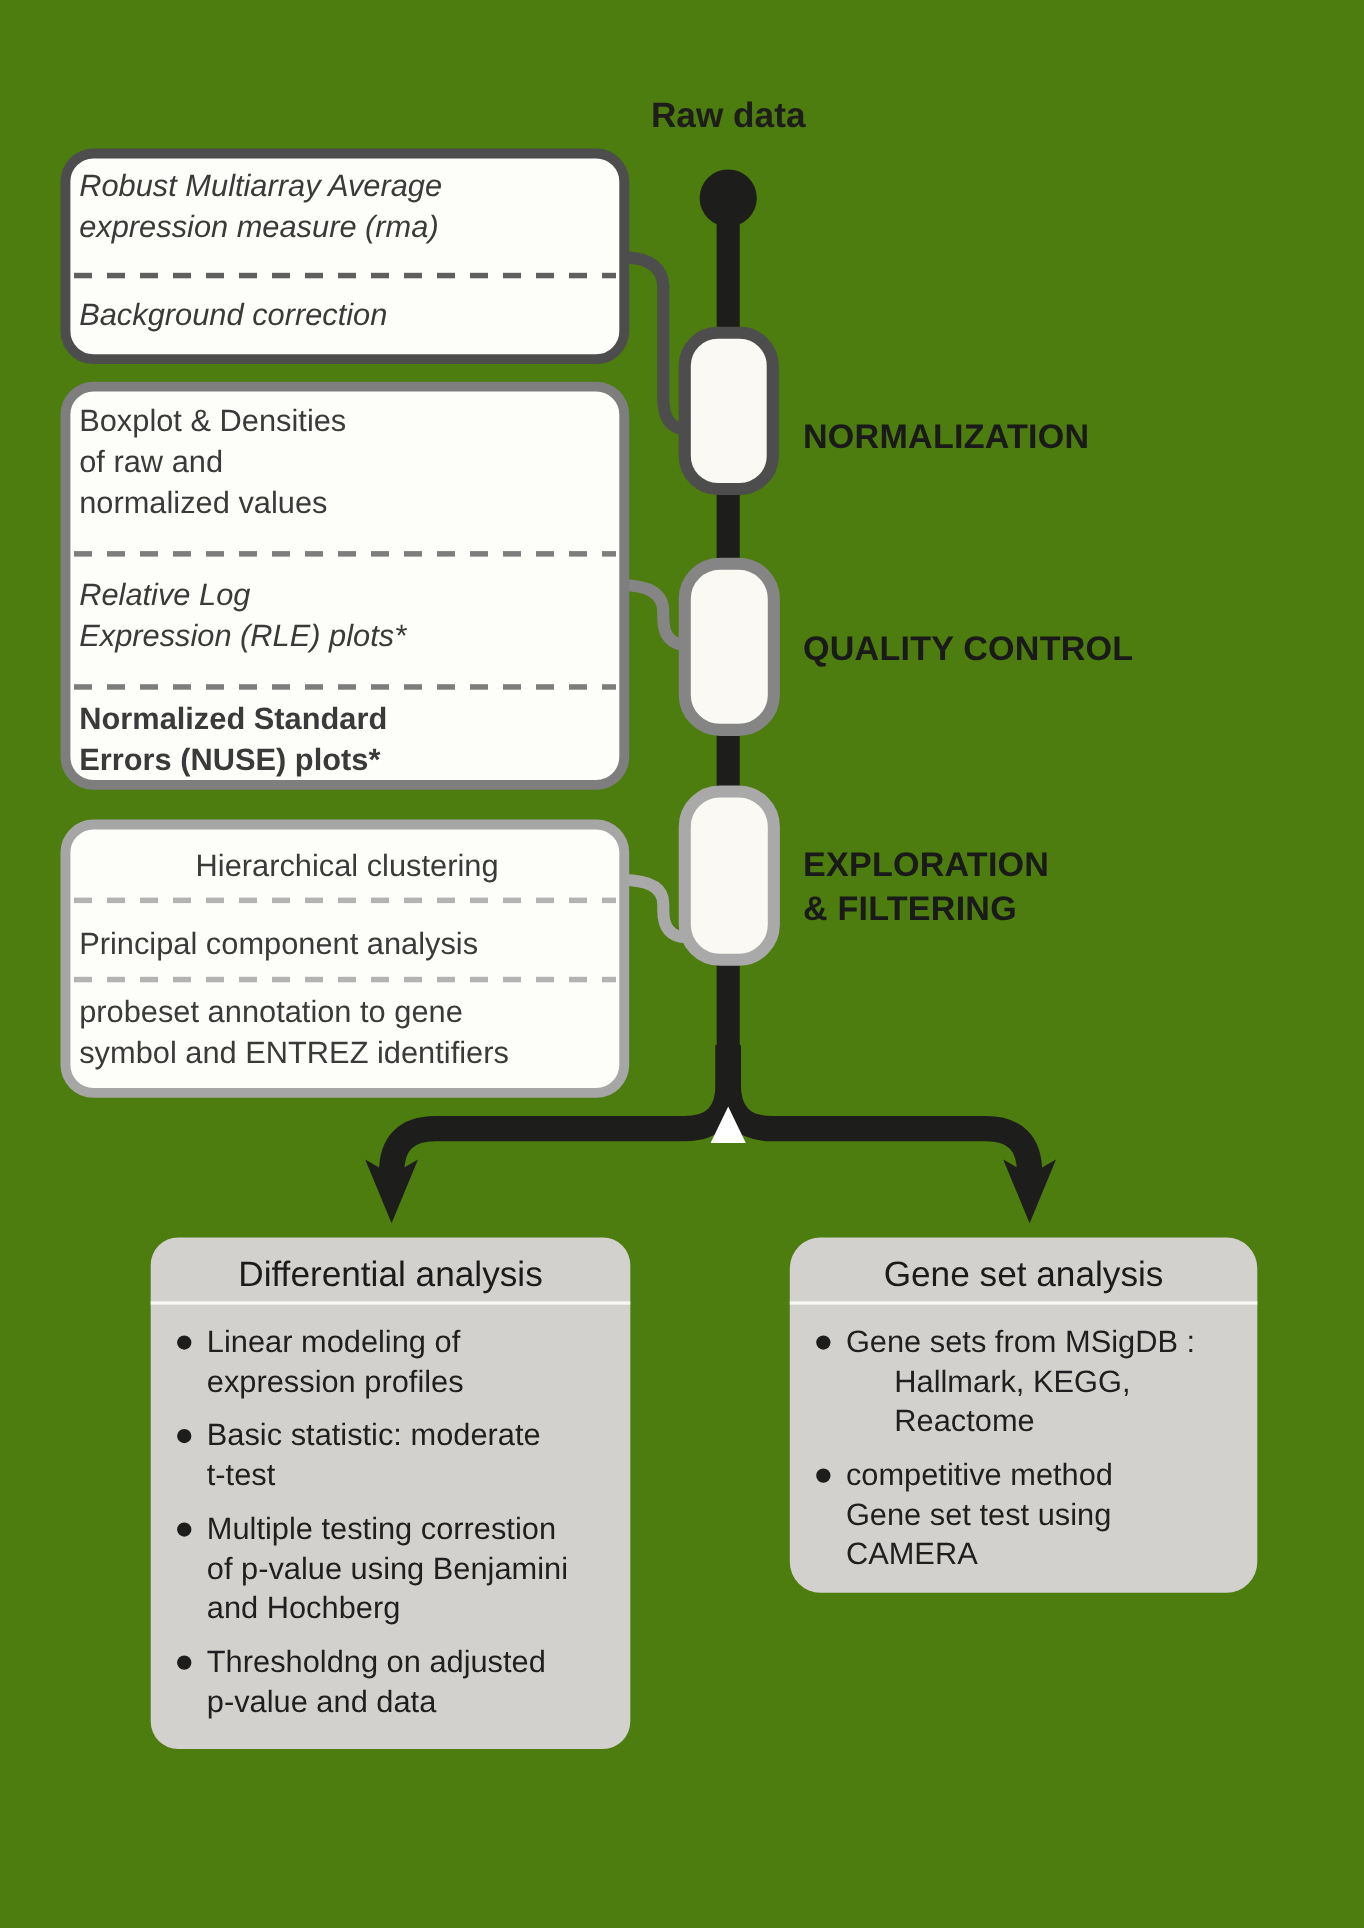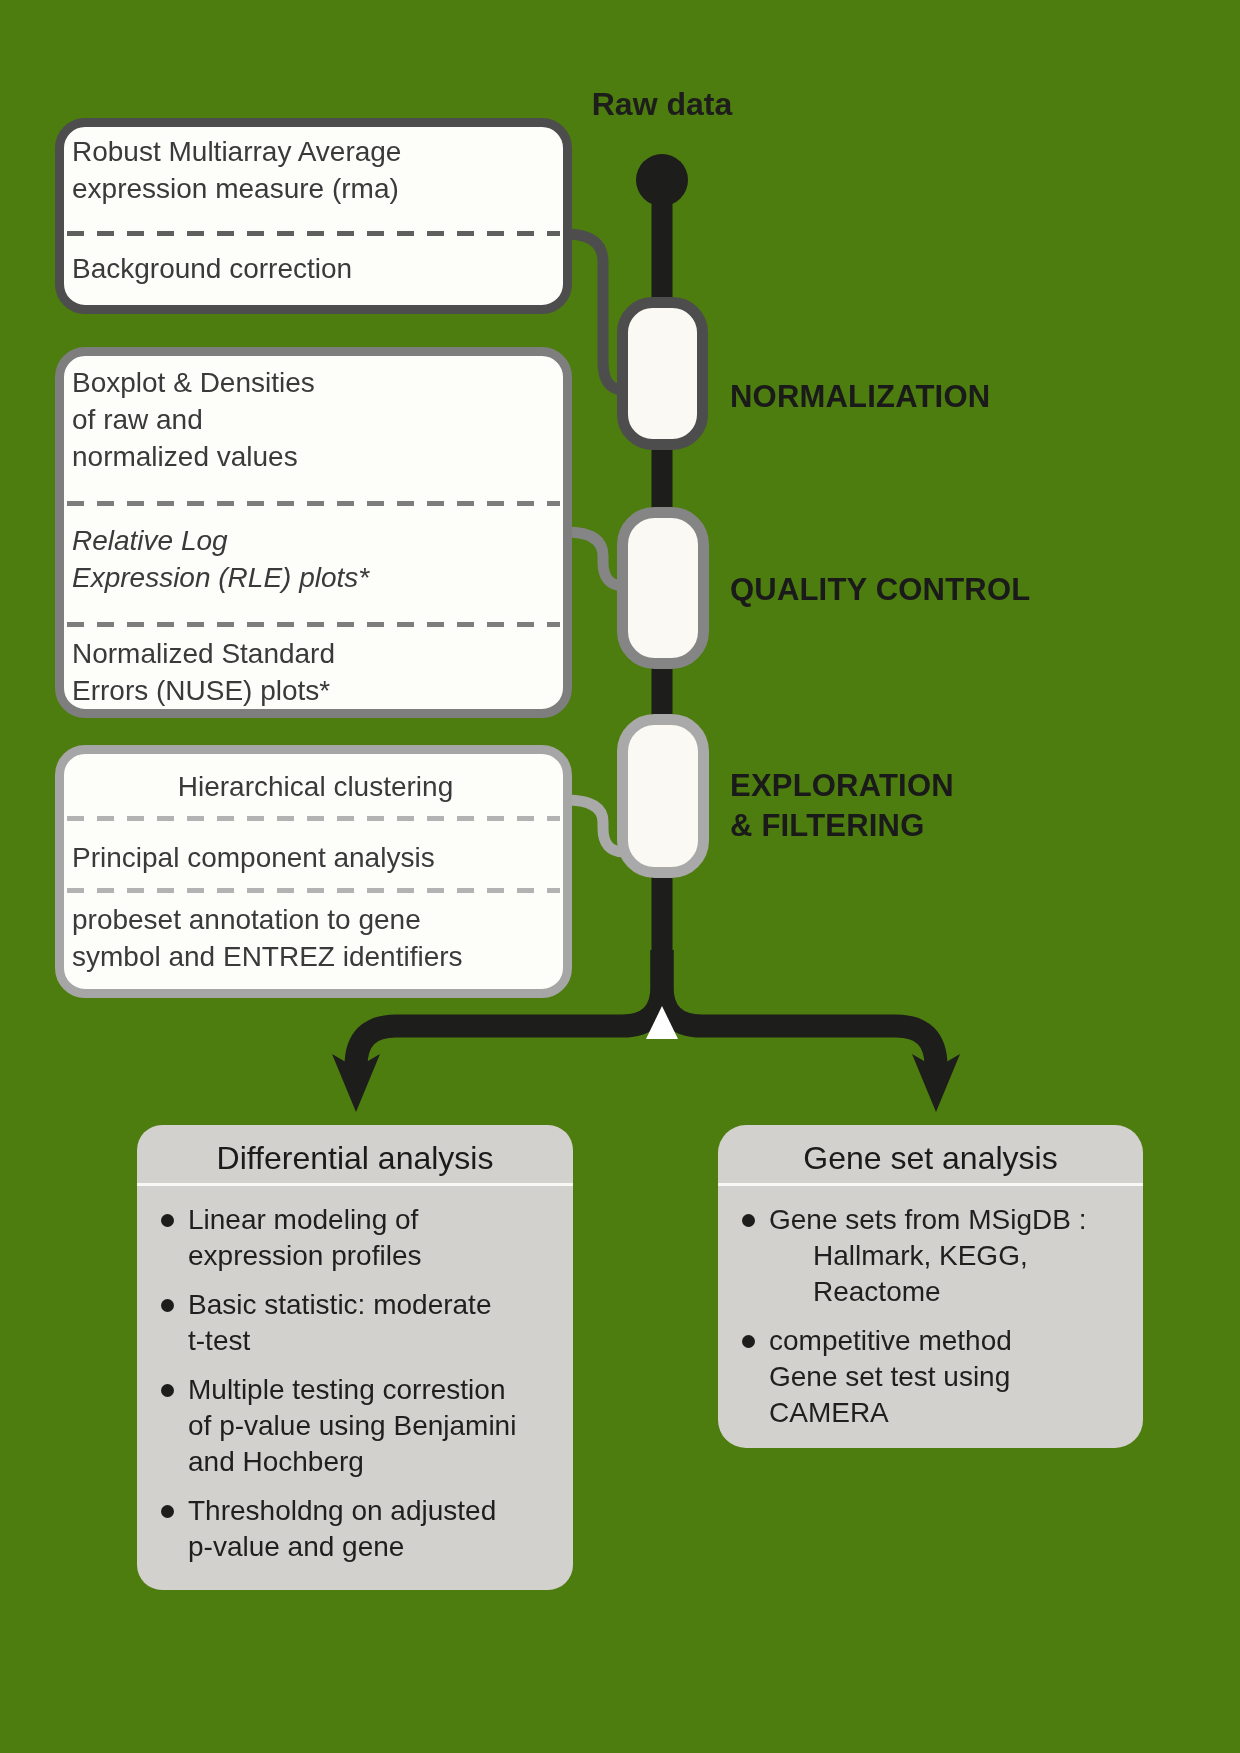--- a/index.html
+++ b/index.html
@@ -15,33 +15,33 @@
 
   .raw-data-label{
     position:absolute;left:500px;top:86px;width:324px;text-align:center;
     font-size:32px;font-weight:bold;color:var(--ink);
   }
 
   .panel{
     position:absolute;left:55px;width:499px;background:var(--panel-fill);
     border-radius:30px;
   }
-  .panel.b1{top:118px;height:178px;border:9px solid var(--box1-border);}
+  .panel.b1{top:135px;height:178px;border:9px solid var(--box1-border);font-style:italic;}
   .panel.b2{top:347px;height:353px;border:9px solid var(--box2-border);}
   .panel.b3{top:745px;height:235px;border:9px solid var(--box3-border);}
 
   .box-row{
     white-space:pre-line;font-size:28px;line-height:37px;color:var(--body-text);
     padding-left:8px;padding-right:4px;box-sizing:border-box;
   }
   .b1 .r1{height:104px;padding-top:6px;}
   .b1 .r2{padding-top:14px;}
   .b2 .r1{height:145px;padding-top:8px;}
   .b2 .r2{height:116px;padding-top:16px;font-style:italic;}
-  .b2 .r3{padding-top:8px;}
+  .b2 .r3{padding-top:8px;font-weight:bold;}
   .b3 .r1{height:62px;padding-top:14px;text-align:center;}
   .b3 .r2{height:67px;padding-top:18px;}
   .b3 .r3{padding-top:8px;}
 
   .dashes{height:5px;margin:0 3px;}
   .b1 .dashes{background:repeating-linear-gradient(90deg,var(--divider1) 0 17px,transparent 17px 30px);}
   .b2 .dashes{background:repeating-linear-gradient(90deg,var(--divider2) 0 17px,transparent 17px 30px);}
   .b3 .dashes{background:repeating-linear-gradient(90deg,var(--divider3) 0 17px,transparent 17px 30px);}
 
   .stage-label{
@@ -156,21 +156,21 @@
           <span class="bullet-text">
             <div>Multiple testing correstion</div>
             <div>of p-value using Benjamini</div>
             <div>and Hochberg</div>
           </span>
         </div>
         <div class="bullet">
           <span class="dot"></span>
           <span class="bullet-text">
             <div>Thresholdng on adjusted</div>
-            <div>p-value and gene</div>
+            <div>p-value and data</div>
           </span>
         </div>
       </div>
   </div>
 
   <div class="bottom-box bb-right">
     <div class="bb-title">Gene set analysis</div>
     <div class="bb-sep"></div>
     <div class="bb-list">
         <div class="bullet">

